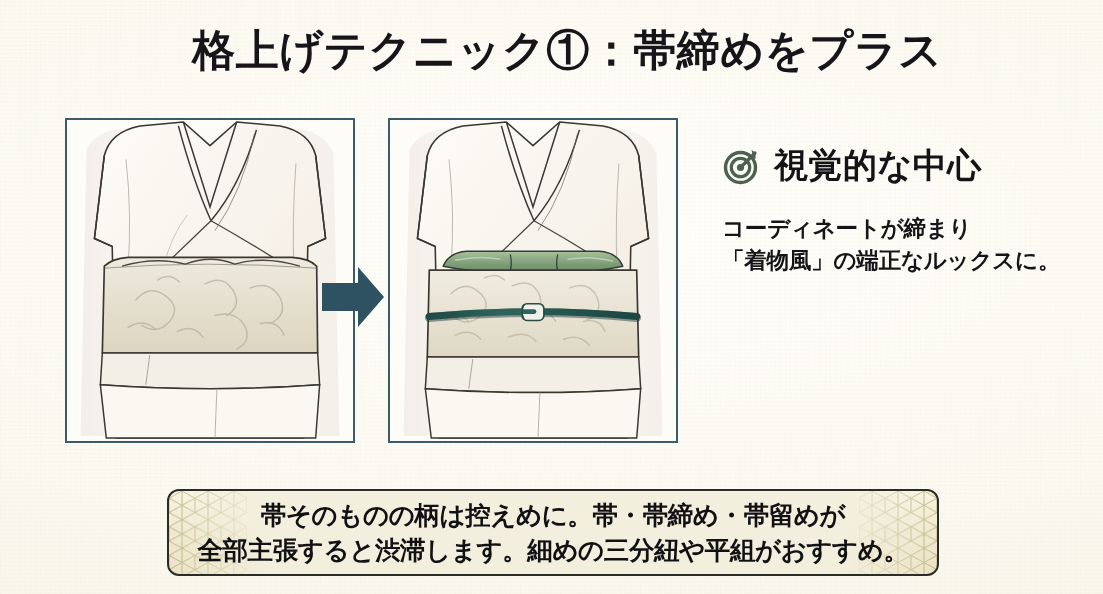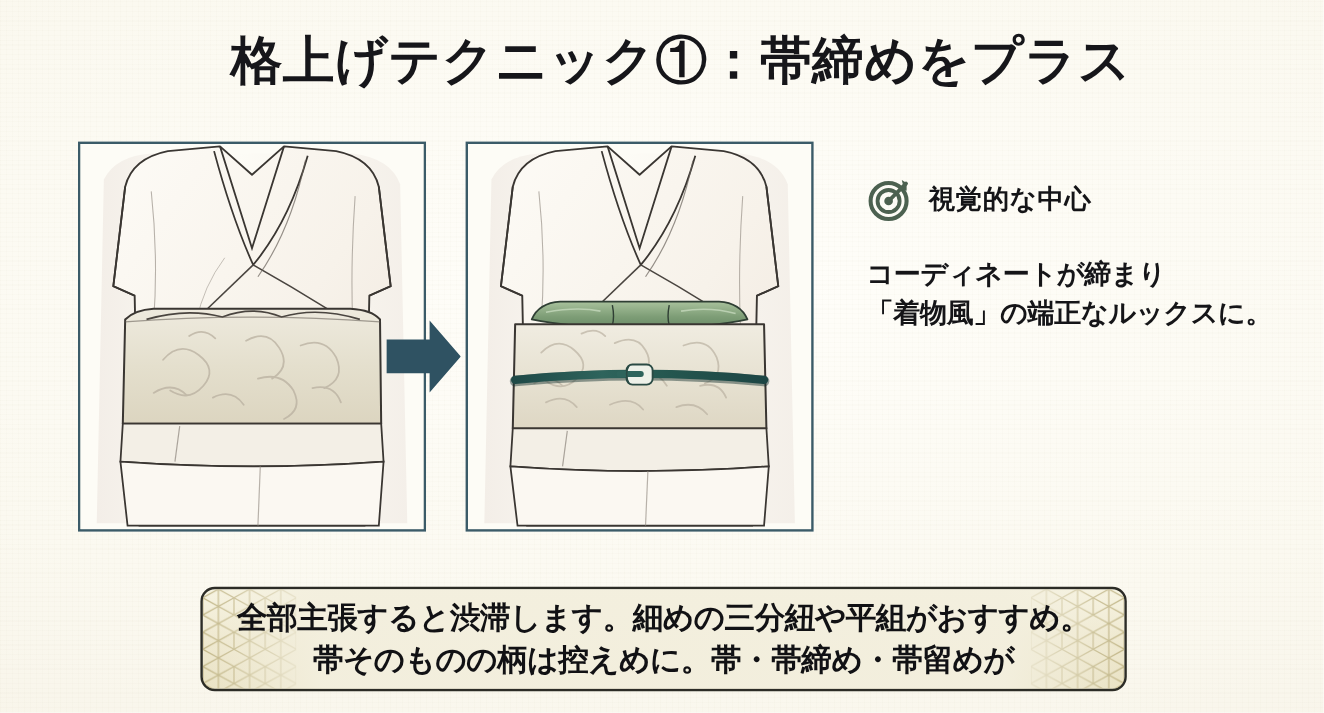--- a/index.html
+++ b/index.html
@@ -91,21 +91,21 @@
   }
   .point-icon {
     width: 40px;
     height: 40px;
     flex: 0 0 40px;
   }
   .point-icon svg { display: block; width: 100%; height: 100%; }
   .point-title {
     font-family: "Liberation Serif", "DejaVu Serif", serif;
     font-weight: 700;
-    font-size: 22px;
+    font-size: 34px;
     color: #141417;
     letter-spacing: .5px;
     white-space: nowrap;
     line-height: 1;
   }
   .point-body {
     margin-top: 24px;
     font-family: Liberation Sans, sans-serif;
     font-weight: 700;
     font-size: 22.5px;
@@ -384,18 +384,18 @@
               <path d="M0 7.5 L13 0 L26 7.5 M0 22.5 L13 30 L26 22.5"></path>
               <path d="M13 30 L13 15"></path>
             </g>
           </pattern>
         </defs>
         <rect width="78" height="87" fill="url(#asaR)"></rect>
       </svg>
     </span>
     <span class="banner-fade"></span>
     <div class="banner-text">
+      <span>帯そのものの柄は控えめに。帯・帯締め・帯留めが</span>
       <span>全部主張すると渋滞します。細めの三分紐や平組がおすすめ。</span>
-      <span>帯そのものの柄は控えめに。帯・帯締め・帯留めが</span>
     </div>
   </div>
 
 </div>
 
 </body></html>

